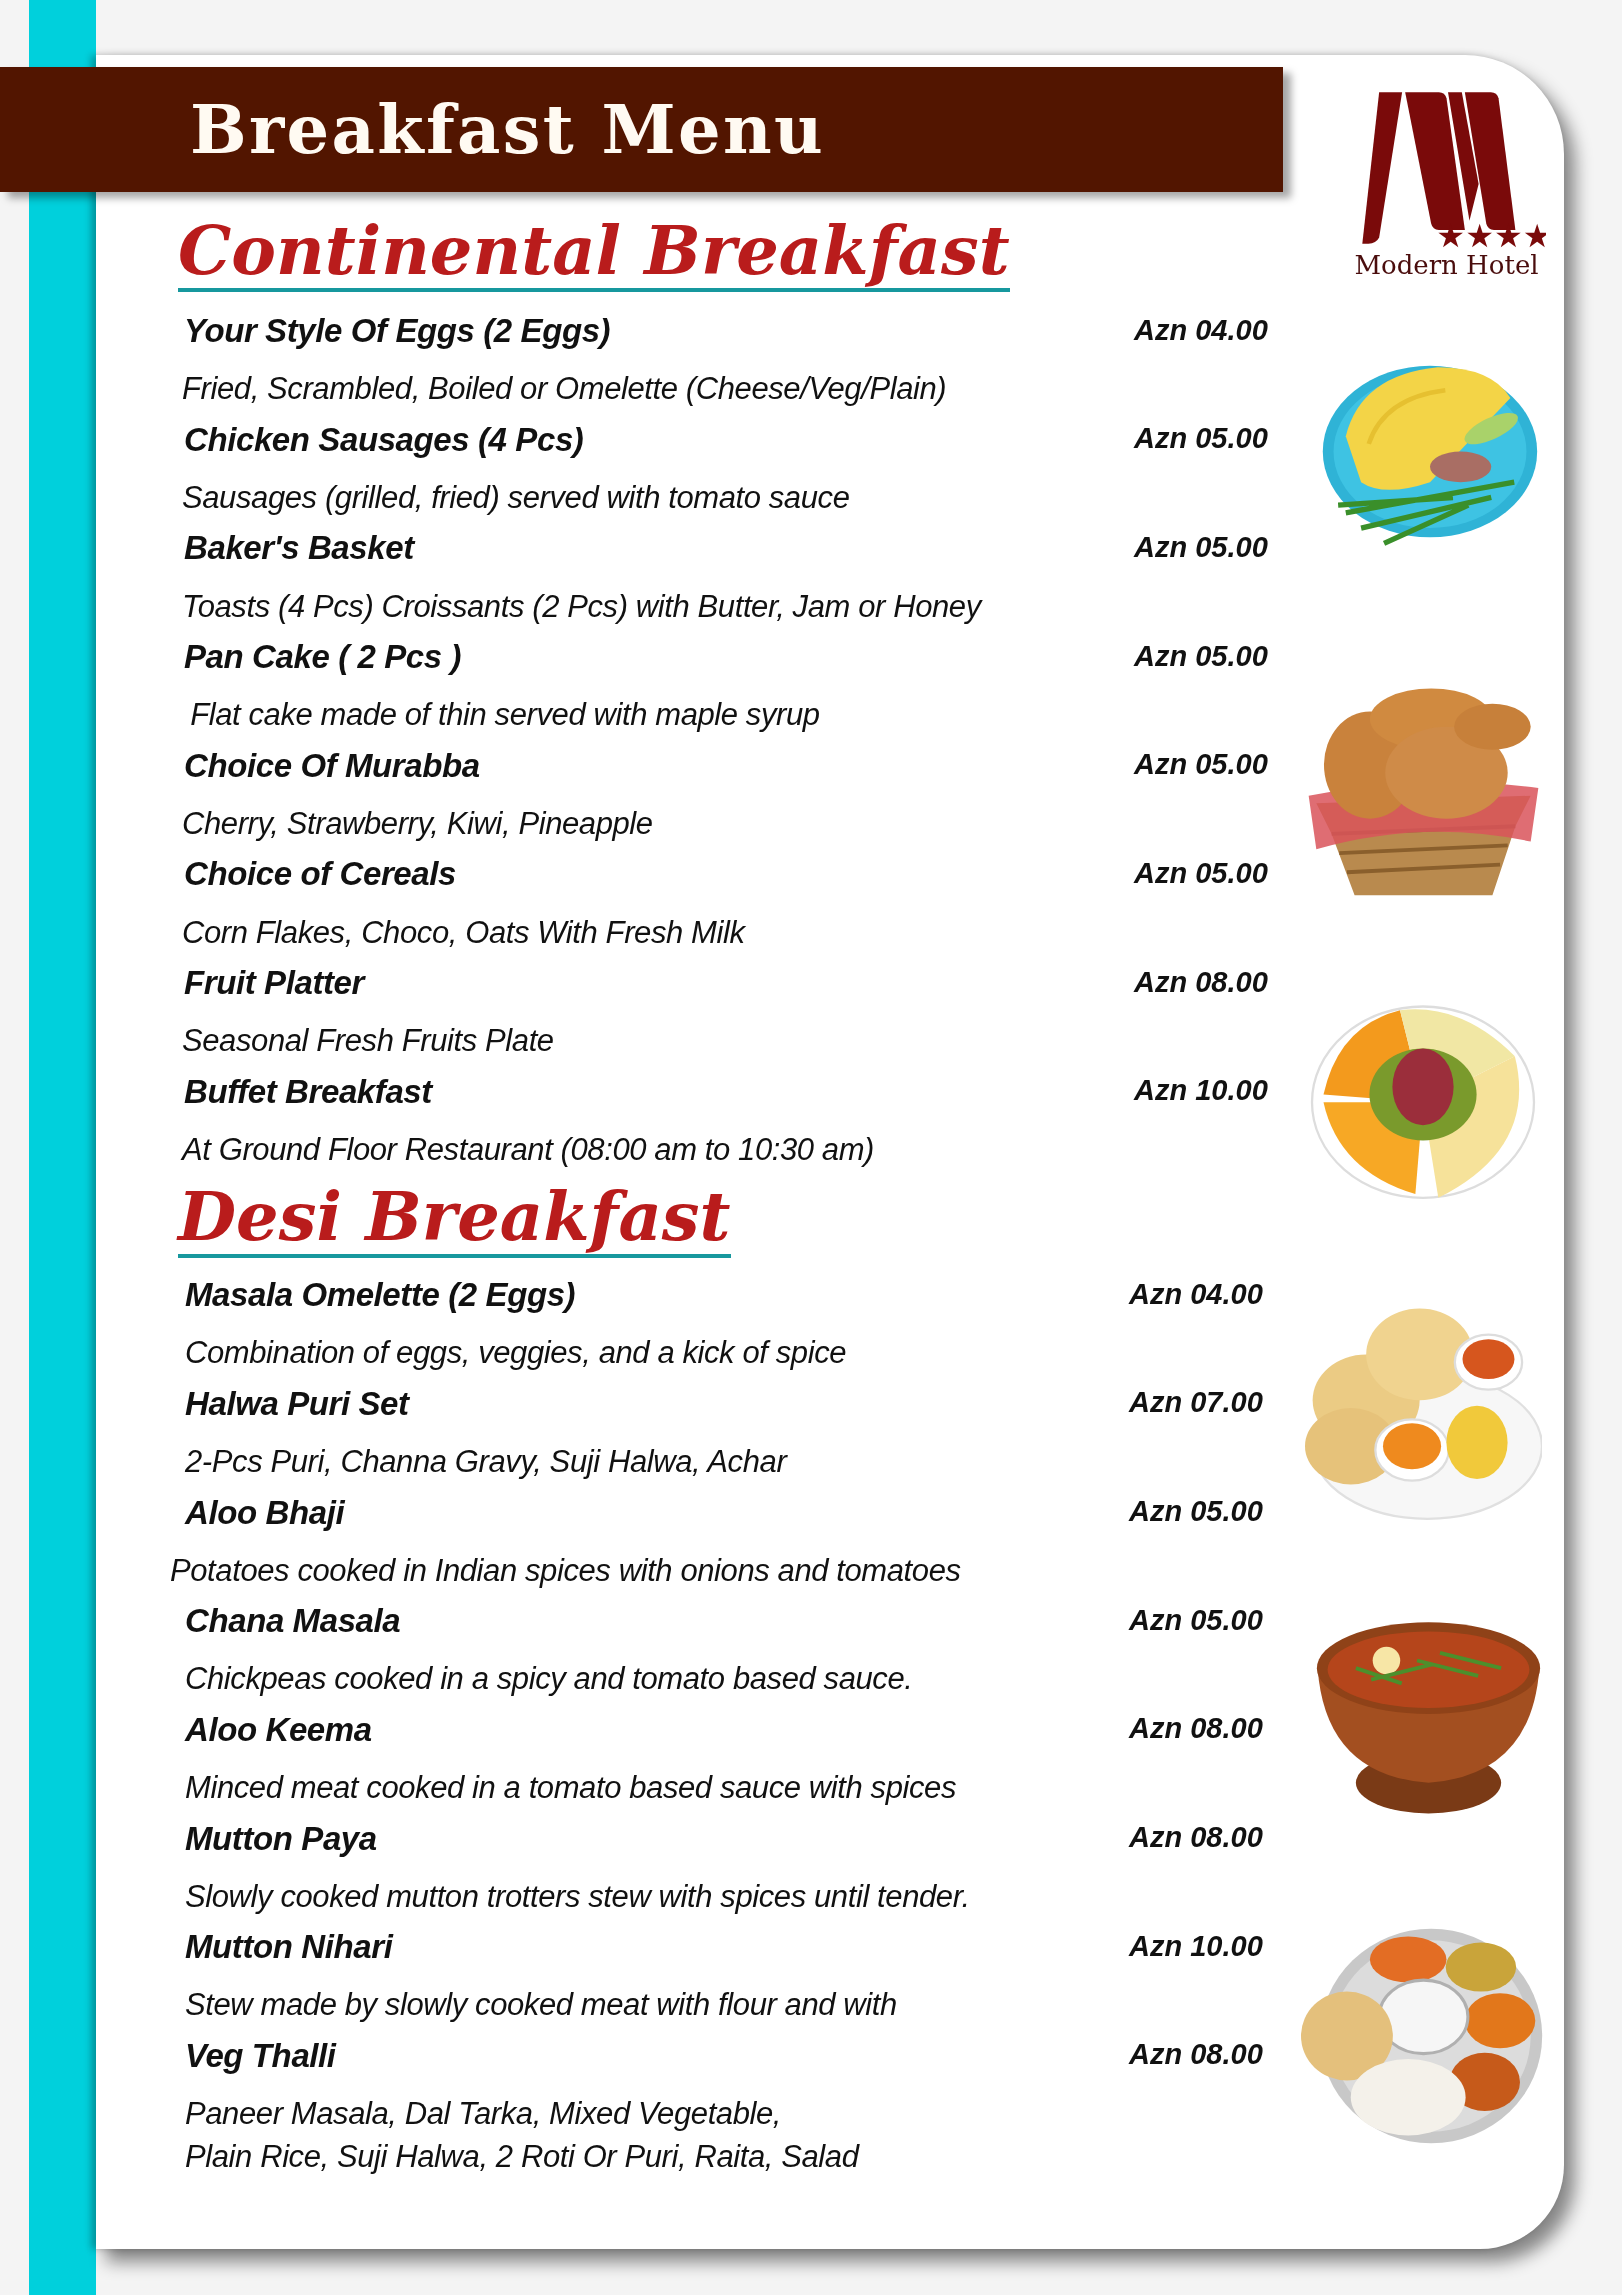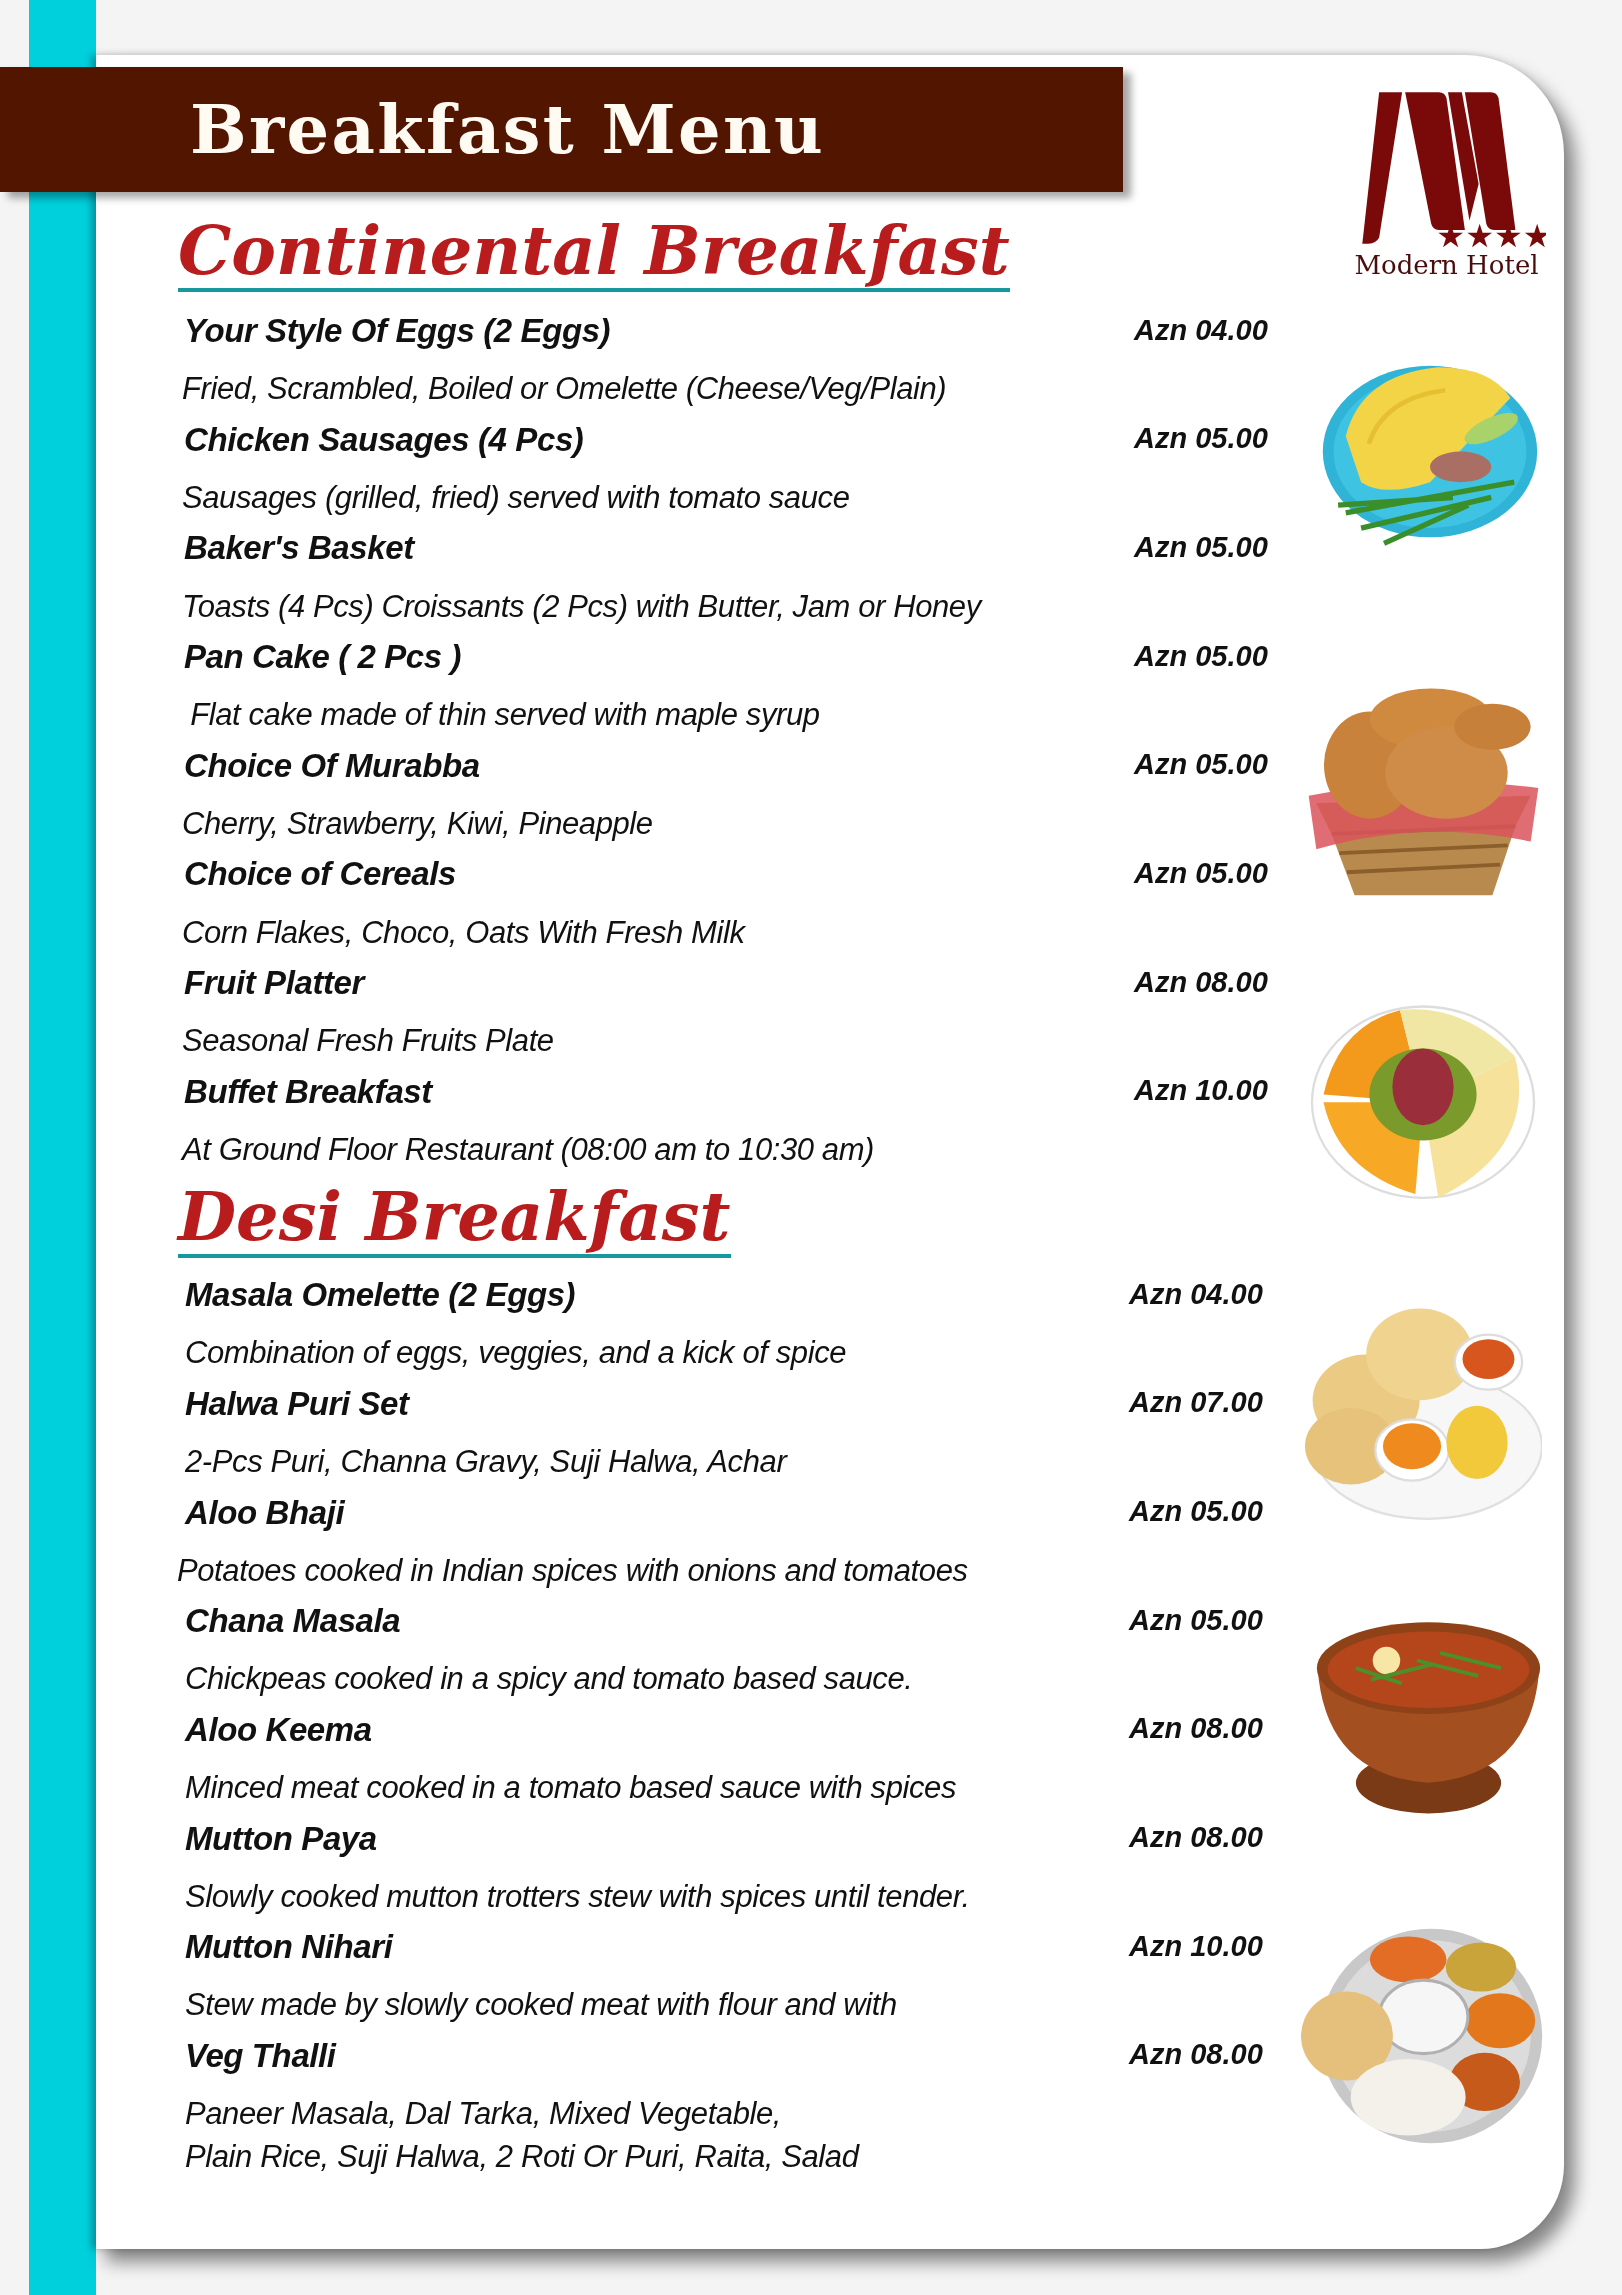--- a/index.html
+++ b/index.html
@@ -13,21 +13,21 @@
     background: #00d0dc;
   }
   .card {
     position: absolute; left: 96px; top: 55px; width: 1468px; height: 2194px;
     background: #ffffff;
     border-top-right-radius: 99px;
     border-bottom-right-radius: 84px;
     box-shadow: 10.7px 12.2px 17px rgba(0,0,0,0.45), -4.6px 0 7.7px rgba(0,0,0,0.25);
   }
   .header-band {
-    position: absolute; left: 0; top: 67px; width: 1123px; height: 125px;
+    position: absolute; left: 0; top: 67px; width: 1283px; height: 125px;
     background: #521500;
     box-shadow: 7.7px 6.1px 7.7px rgba(0,0,0,0.35);
     z-index: 3;
   }
   .header-title {
     position: absolute; left: 190px; top: 23px;
     font-family: "DejaVu Serif", "Liberation Serif", serif;
     font-weight: bold; font-size: 67px; letter-spacing: 2.3px;
     color: #fffaf2; line-height: 1.2;
   }
@@ -133,21 +133,21 @@
   <div class="item-desc" style="left:185px; top:1331px;">Combination of eggs, veggies, and a kick of spice</div>
 </div>
 <div>
   <div class="item-name" style="left:185px; top:1385px;">Halwa Puri Set</div>
   <div class="item-price" style="left:1129px; top:1386px;">Azn 07.00</div>
   <div class="item-desc" style="left:185px; top:1440px;">2-Pcs Puri, Channa Gravy, Suji Halwa, Achar</div>
 </div>
 <div>
   <div class="item-name" style="left:185px; top:1494px;">Aloo Bhaji</div>
   <div class="item-price" style="left:1129px; top:1495px;">Azn 05.00</div>
-  <div class="item-desc" style="left:177px; top:1549px;text-align:right;">Potatoes cooked in Indian spices with onions and tomatoes</div>
+  <div class="item-desc" style="left:170px; top:1549px;text-align:right;">Potatoes cooked in Indian spices with onions and tomatoes</div>
 </div>
 <div>
   <div class="item-name" style="left:185px; top:1602px;">Chana Masala</div>
   <div class="item-price" style="left:1129px; top:1604px;">Azn 05.00</div>
   <div class="item-desc" style="left:185px; top:1657px;">Chickpeas cooked in a spicy and tomato based sauce.</div>
 </div>
 <div>
   <div class="item-name" style="left:185px; top:1711px;">Aloo Keema</div>
   <div class="item-price" style="left:1129px; top:1712px;">Azn 08.00</div>
   <div class="item-desc" style="left:185px; top:1766px;">Minced meat cooked in a tomato based sauce with spices</div>

